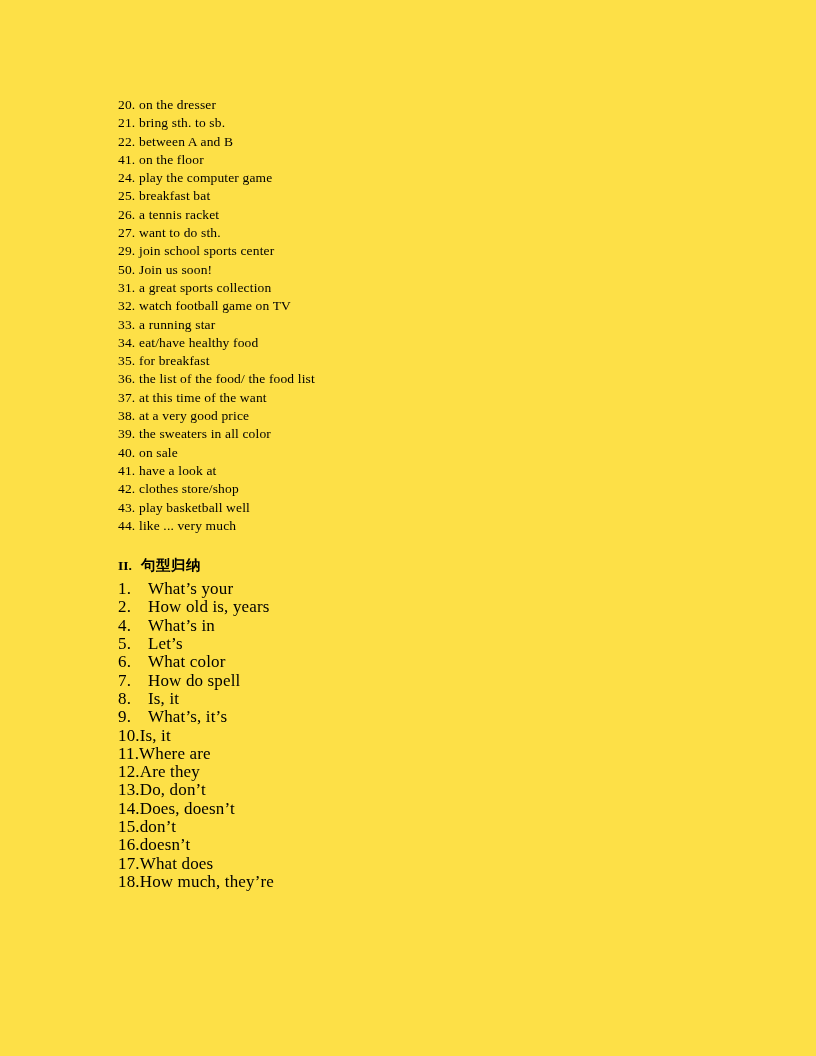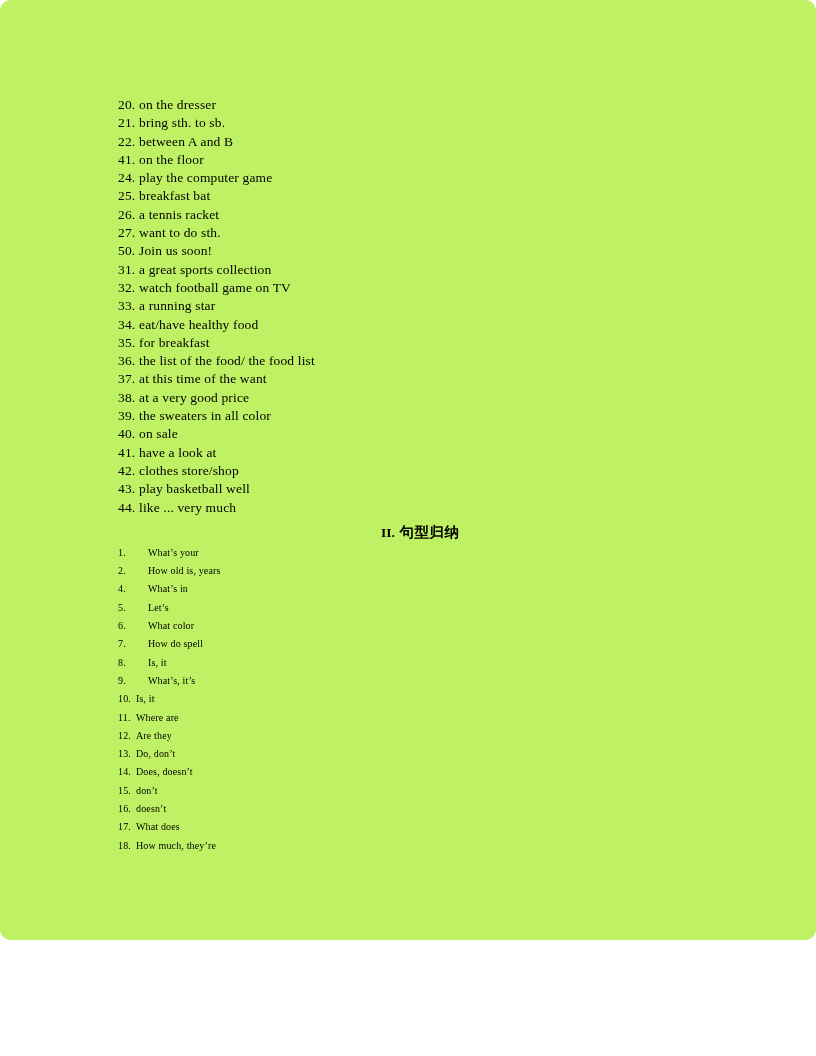--- a/index.html
+++ b/index.html
@@ -11,25 +11,24 @@
   body {
     width: 816px;
     height: 1056px;
     font-family: "Liberation Serif", "DejaVu Serif", serif;
     color: #000000;
     -webkit-font-smoothing: antialiased;
   }
   .page {
     position: relative;
     width: 816px;
-    height: 940px;
+    height: 1056px;
     box-sizing: border-box;
-    background: #bef264;
+    background: #fde047;
     overflow: hidden;
-    border-radius: 11px;
   }
   .content {
     position: absolute;
     left: 118px;
     top: 96px;
     width: 600px;
   }
   
   .phrase-list {
     list-style: none;
@@ -47,46 +46,45 @@
     display: inline-block;
     min-width: 21px;
     text-align: left;
   }
   .phrase-item .txt {
     display: inline;
   }
   
   .section-heading {
     font-size: 13.5px;
-    line-height: 23px;
+    line-height: 28px;
     font-weight: bold;
-    margin-top: 4px;
+    margin-top: 16px;
     white-space: nowrap;
-    text-align: center;
   }
   .section-heading .roman {
     display: inline-block;
     min-width: 23px;
     font-family: "Liberation Serif", "DejaVu Serif", serif;
   }
   .section-heading .cjk {
     font-family: "DejaVu Sans", "Liberation Sans", sans-serif;
     font-size: 14.5px;
     font-weight: bold;
     letter-spacing: 0.5px;
   }
   
   .pattern-list {
     list-style: none;
     margin: 0;
     padding: 0;
   }
   .pattern-item {
     display: block;
-    font-size: 10px;
+    font-size: 17px;
     line-height: 18.3px;
     white-space: nowrap;
     letter-spacing: 0.15px;
   }
   .pattern-item .num {
     display: inline-block;
     text-align: left;
   }
   .pattern-item.single .num {
     min-width: 30px;
@@ -106,20 +104,21 @@
 
     <ol class="phrase-list">
         <li class="phrase-item"><span class="num">20.</span><span class="txt">on the dresser</span></li>
         <li class="phrase-item"><span class="num">21.</span><span class="txt">bring sth. to sb.</span></li>
         <li class="phrase-item"><span class="num">22.</span><span class="txt">between A and B</span></li>
         <li class="phrase-item"><span class="num">41.</span><span class="txt">on the floor</span></li>
         <li class="phrase-item"><span class="num">24.</span><span class="txt">play the computer game</span></li>
         <li class="phrase-item"><span class="num">25.</span><span class="txt">breakfast bat</span></li>
         <li class="phrase-item"><span class="num">26.</span><span class="txt">a tennis racket</span></li>
         <li class="phrase-item"><span class="num">27.</span><span class="txt">want to do sth.</span></li>
+        <li class="phrase-item"><span class="num">29.</span><span class="txt">join school sports center</span></li>
         <li class="phrase-item"><span class="num">50.</span><span class="txt">Join us soon!</span></li>
         <li class="phrase-item"><span class="num">31.</span><span class="txt">a great sports collection</span></li>
         <li class="phrase-item"><span class="num">32.</span><span class="txt">watch football game on TV</span></li>
         <li class="phrase-item"><span class="num">33.</span><span class="txt">a running star</span></li>
         <li class="phrase-item"><span class="num">34.</span><span class="txt">eat/have healthy food</span></li>
         <li class="phrase-item"><span class="num">35.</span><span class="txt">for breakfast</span></li>
         <li class="phrase-item"><span class="num">36.</span><span class="txt">the list of the food/ the food list</span></li>
         <li class="phrase-item"><span class="num">37.</span><span class="txt">at this time of the want</span></li>
         <li class="phrase-item"><span class="num">38.</span><span class="txt">at a very good price</span></li>
         <li class="phrase-item"><span class="num">39.</span><span class="txt">the sweaters in all color</span></li>

